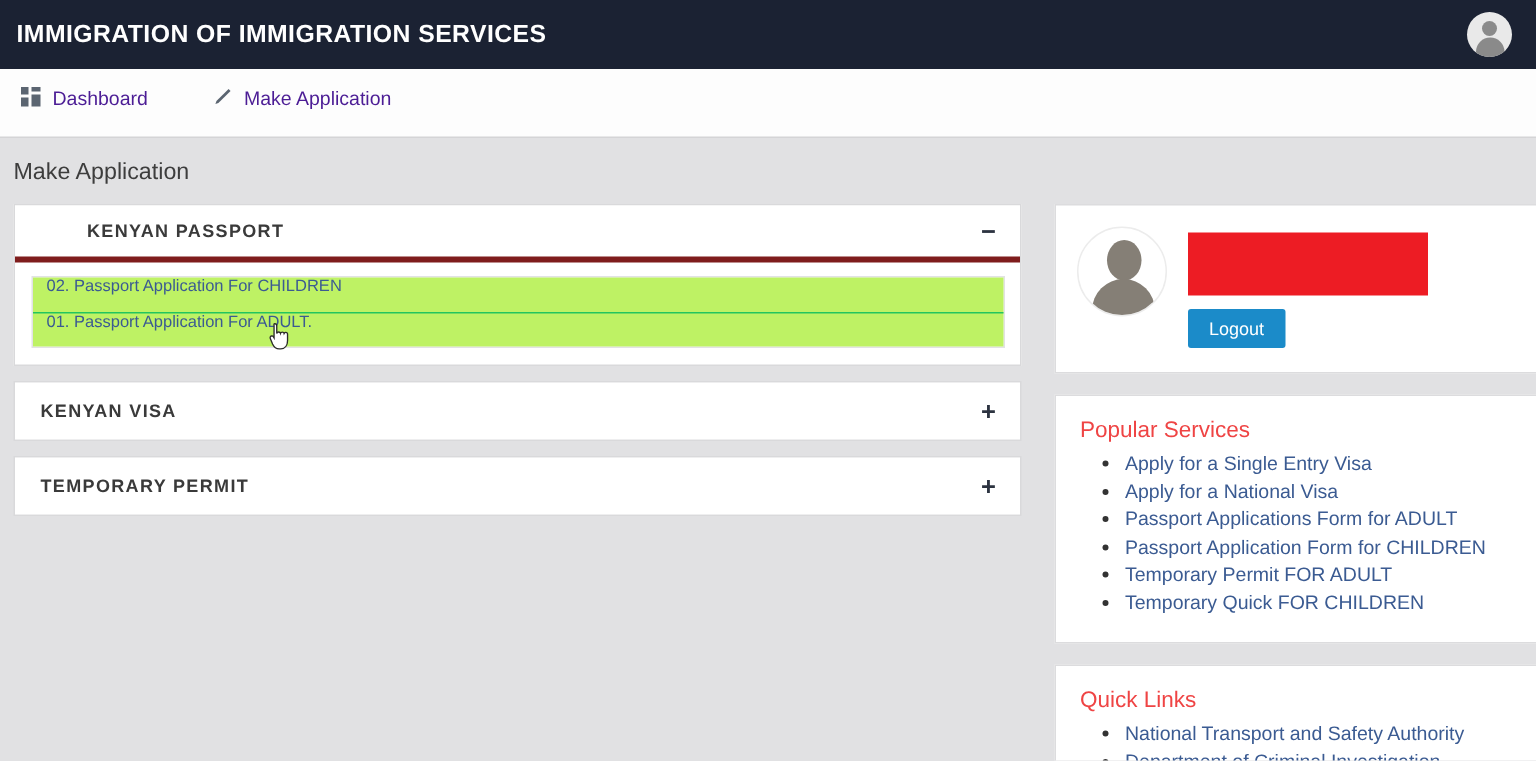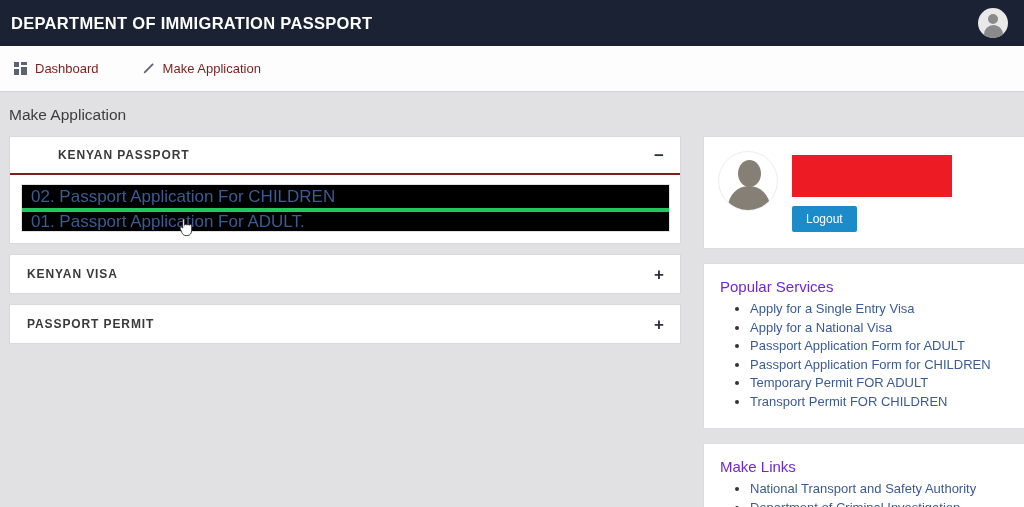--- a/index.html
+++ b/index.html
@@ -60,25 +60,25 @@
   .navbar {
     height: 46px;
     background: #fdfdfd;
     border-bottom: 1px solid #d4d4d6;
     display: flex;
     align-items: center;
     padding-left: 8px;
   }
   .nav-item {
     display: flex;
-    align-items: center;
+    align-items: flex-start;
     gap: 8px;
-    padding: 0 18px 0 6px;
+    padding: 12px 18px 0 6px;
     height: 100%;
-    color: #7f1d1d;
+    color: #4c1d95;
     font-size: 13px;
     cursor: pointer;
     text-decoration: none;
   }
   .nav-item + .nav-item { margin-left: 18px; }
 
   .ico-dashboard {
     display: inline-block;
     width: 13px; height: 13px;
     position: relative;
@@ -124,49 +124,48 @@
   }
   .panel-head {
     height: 38px;
     display: flex;
     align-items: center;
     justify-content: space-between;
     padding: 0 16px 0 17px;
     cursor: pointer;
     background: #fff;
   }
-  .panel.open .panel-head { border-bottom: 2px solid #7f1d1d; padding-left: 48px; }
+  .panel.open .panel-head { border-bottom: 4px solid #7f1d1d; padding-left: 48px; }
   .panel-title {
     font-size: 12px;
     font-weight: bold;
     letter-spacing: 0.9px;
     color: #3a3a3a;
   }
   .toggle {
     font-size: 17px;
     font-weight: bold;
     color: #2c3340;
     line-height: 1;
     user-select: none;
   }
   .panel-body { padding: 9px 10px 11px 11px; }
 
   .opt-list { border: 1px solid #e2e2e4; }
   .opt-row {
     height: 23px;
     display: flex;
-    align-items: center;
     padding-left: 9px;
-    font-size: 17px;
+    font-size: 11px;
     color: #3b5b92;
     cursor: pointer;
-    background: #000000;
+    background: #bef264;
     position: relative;
   }
-  .opt-row + .opt-row { border-top: 4px solid #22c55e; }
+  .opt-row + .opt-row { border-top: 1px solid #22c55e; }
 
   
   .cursor {
     position: absolute;
     left: 157px;
     top: 6px;
     width: 15px;
     height: 19px;
     pointer-events: none;
   }
@@ -217,38 +216,38 @@
     border-radius: 2px;
     font-size: 12px;
     font-family: "Liberation Sans", sans-serif;
     padding: 6px 14px;
     cursor: pointer;
   }
 
   .card-section { padding: 14px 16px 16px 16px; }
   .card-heading {
     font-size: 15px;
-    color: #6d28d9;
+    color: #ef4444;
     margin-bottom: 6px;
   }
   .link-list { list-style: disc; padding-left: 30px; }
   .link-list li { margin: 0 0 3.5px 0; }
   .link-list li::marker { color: #333; }
   .link-list a {
     color: #3b5b92;
     font-size: 13px;
     text-decoration: none;
     cursor: pointer;
   }
 </style>
 </head>
 <body>
 
 <div class="topbar">
-  <div class="topbar-title">DEPARTMENT OF IMMIGRATION PASSPORT</div>
+  <div class="topbar-title">IMMIGRATION OF IMMIGRATION SERVICES</div>
   <div class="header-avatar">
     <span class="head"></span>
     <span class="body"></span>
   </div>
 </div>
 
 <div class="navbar">
 
   <a class="nav-item">
     <span class="ico-dashboard">
@@ -306,21 +305,21 @@
 
     <div class="panel">
       <div class="panel-head">
         <span class="panel-title">KENYAN VISA</span>
         <span class="toggle">+</span>
       </div>
     </div>
 
     <div class="panel">
       <div class="panel-head">
-        <span class="panel-title">PASSPORT PERMIT</span>
+        <span class="panel-title">TEMPORARY PERMIT</span>
         <span class="toggle">+</span>
       </div>
     </div>
 
   </div>
 
   <div class="col-side">
 
     <div class="card profile-card">
       <div class="profile-avatar">
@@ -332,31 +331,31 @@
         <button class="btn-logout">Logout</button>
       </div>
     </div>
 
     <div class="card">
       <div class="card-section">
         <div class="card-heading">Popular Services</div>
         <ul class="link-list">
           <li><a>Apply for a Single Entry Visa</a></li>
           <li><a>Apply for a National Visa</a></li>
-          <li><a>Passport Application Form for ADULT</a></li>
+          <li><a>Passport Applications Form for ADULT</a></li>
           <li><a>Passport Application Form for CHILDREN</a></li>
           <li><a>Temporary Permit FOR ADULT</a></li>
-          <li><a>Transport Permit FOR CHILDREN</a></li>
+          <li><a>Temporary Quick FOR CHILDREN</a></li>
         </ul>
       </div>
     </div>
 
     <div class="card">
       <div class="card-section">
-        <div class="card-heading">Make Links</div>
+        <div class="card-heading">Quick Links</div>
         <ul class="link-list">
           <li><a>National Transport and Safety Authority</a></li>
           <li><a>Department of Criminal Investigation</a></li>
 
         </ul>
       </div>
     </div>
 
   </div>
 </div>

